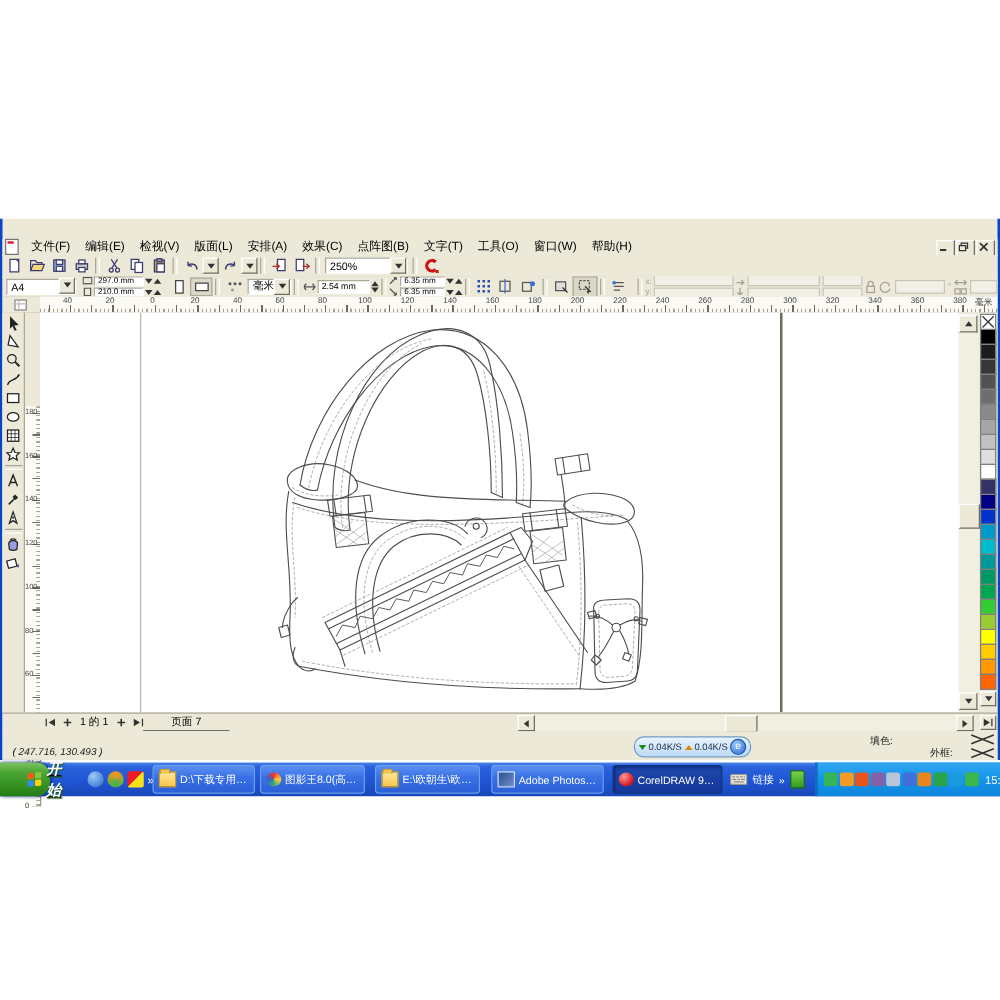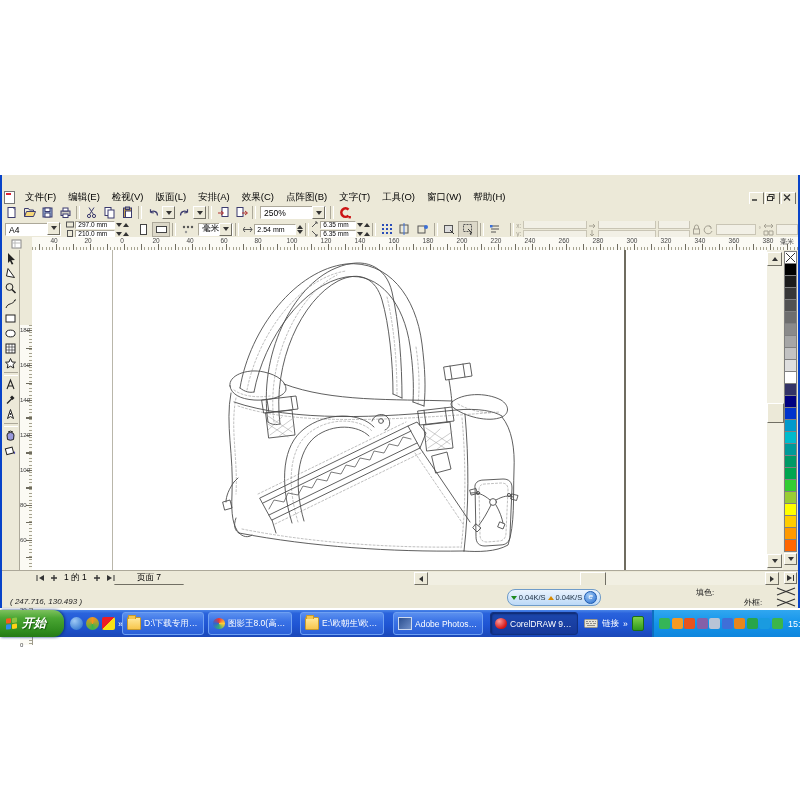--- a/index.html
+++ b/index.html
@@ -90,23 +90,23 @@
   .coords{position:absolute;left:8px;top:12px;font-size:8px;color:#222;font-family:"Liberation Sans",sans-serif;font-style:italic;}
   .speedpill{position:absolute;left:505px;top:4px;width:92px;height:15px;border-radius:8px;
       background:linear-gradient(180deg,#eaf3fd,#bcd9f7);border:1px solid #6f9cc9;
       display:flex;align-items:center;justify-content:center;gap:2px;font-size:7.5px;color:#234;}
   .iecirc{width:11px;height:11px;border-radius:50%;background:radial-gradient(circle at 35% 30%,#9ec9f5,#2a6fd1);
       border:1px solid #1d5bb0;color:#fff;font-size:8px;line-height:10px;text-align:center;font-style:italic;}
   .fo-lbl{position:absolute;font-size:8px;color:#222;}
   
   .taskbar{position:absolute;left:0;top:610px;width:800px;height:27px;
       background:linear-gradient(180deg,#4a85e8 0%,#2a63dc 12%,#1f55d4 55%,#1a47b8 100%);}
-  .startbtn{position:absolute;left:0;top:0;height:27px;width:64px;border-radius:0 11px 11px 0;
+  .startbtn{position:absolute;left:0;top:0;height:27px;width:40px;border-radius:0 11px 11px 0;
       background:linear-gradient(180deg,#7ec15e 0%,#4aa633 30%,#2e8a1d 80%,#247a15 100%);
-      display:flex;align-items:center;box-shadow:1px 0 3px #0a2f7a;box-sizing:border-box;padding-left:6px;gap:4px;}
+      display:flex;align-items:center;box-shadow:1px 0 3px #0a2f7a;box-sizing:border-box;padding-left:22px;gap:4px;text-decoration:underline;}
   .startbtn .lbl{color:#fff;font-weight:bold;font-style:italic;font-size:12px;text-shadow:1px 1px 1px #1c5a10;}
   .flag{width:12px;height:12px;display:grid;grid-template-columns:5px 5px;grid-template-rows:5px 5px;gap:1px;transform:skewY(-6deg);}
   .flag i{border-radius:1px;}
   .qlicon{width:13px;height:13px;border-radius:2px;flex:0 0 auto;}
   .task{position:absolute;top:2px;height:23px;border-radius:3px;color:#fff;font-size:8.5px;
       background:linear-gradient(180deg,#5b90ef 0%,#3a72e6 40%,#2a5fd8 100%);
       border:1px solid #6ea0f2;box-sizing:border-box;display:flex;align-items:center;gap:3px;
       padding:0 4px;overflow:hidden;white-space:nowrap;}
   .task.active{background:linear-gradient(180deg,#1c47ad,#16389a);border-color:#12307f;box-shadow:inset 1px 1px 2px #0c2668;}
   .ticon{width:12px;height:11px;position:relative;flex:0 0 auto;}

